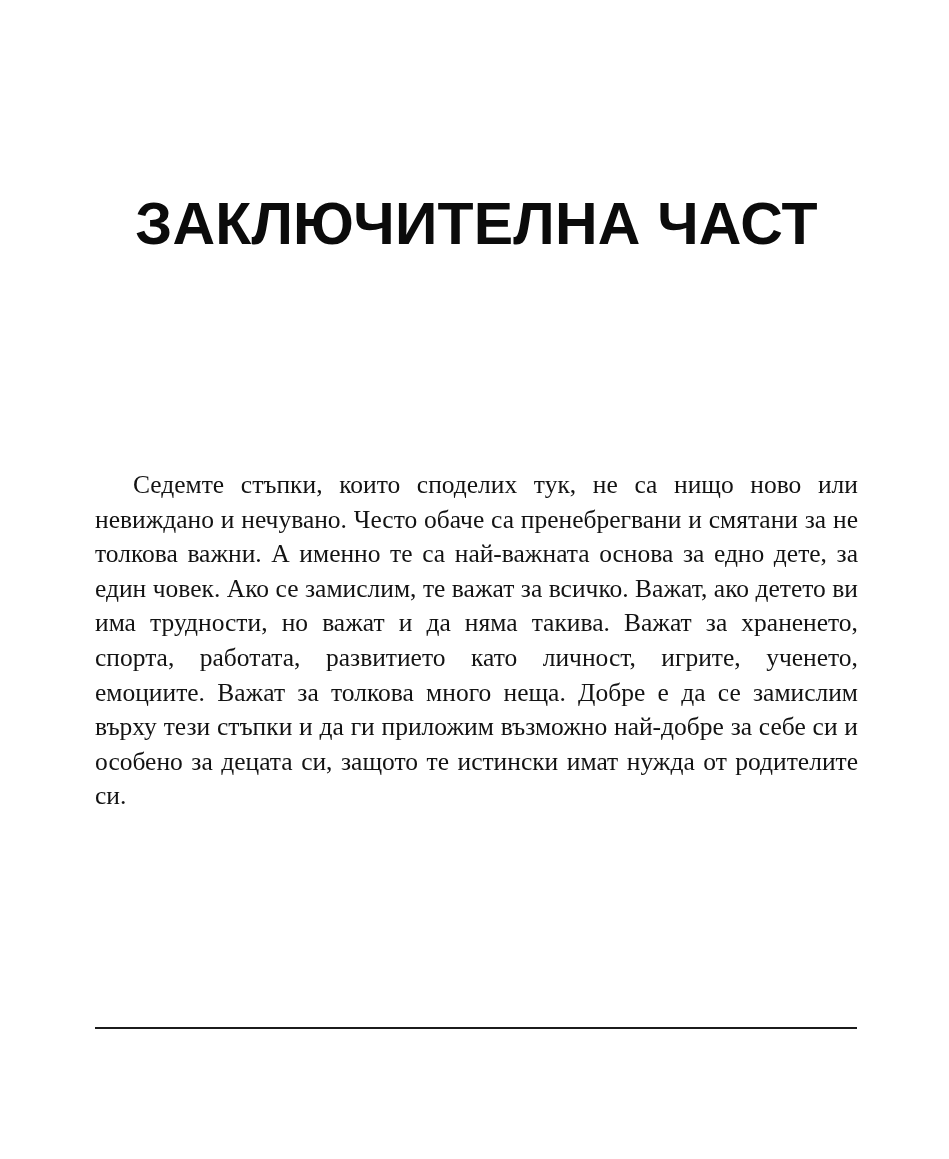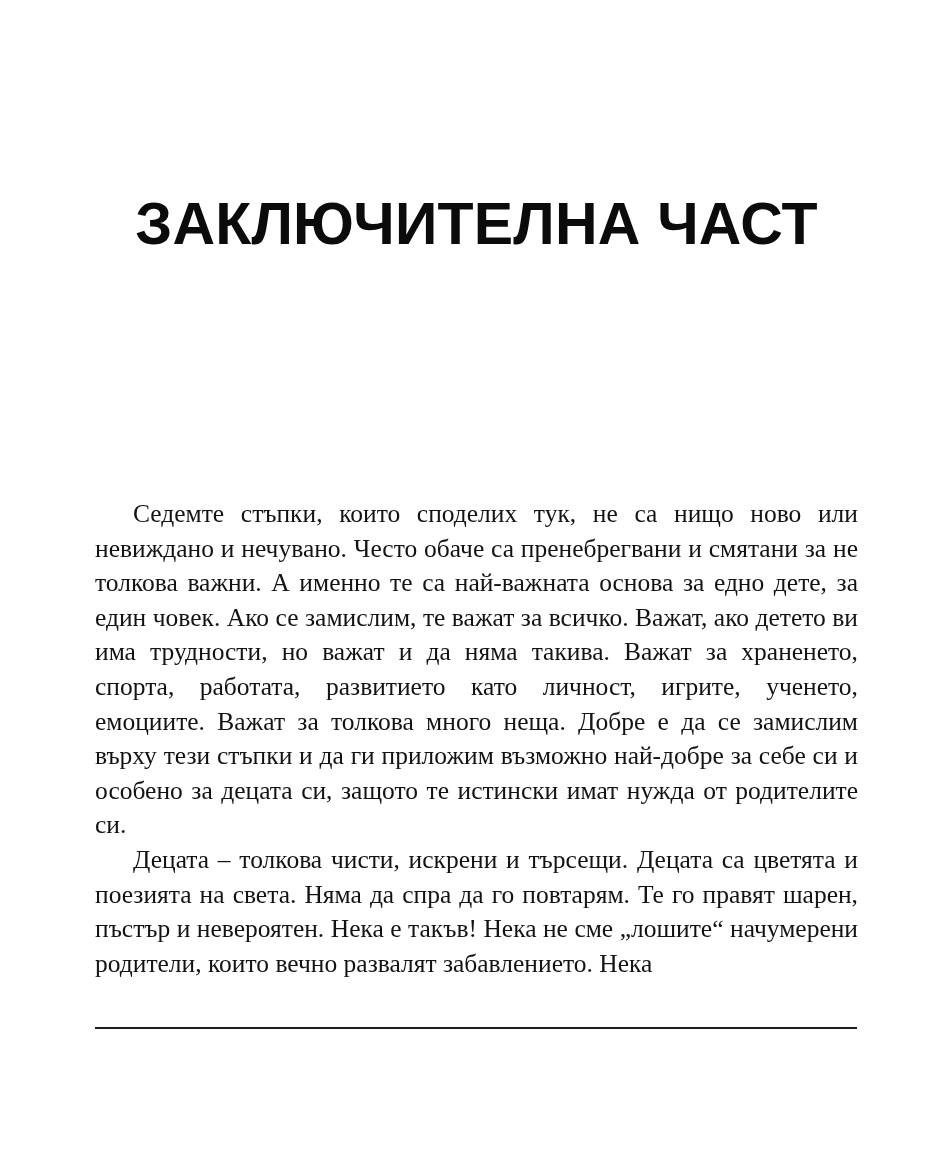--- a/index.html
+++ b/index.html
@@ -30,21 +30,21 @@
     line-height: 64px;
     letter-spacing: 0.2px;
     color: #0b0b0b;
     margin: 0;
   }
 
   
   .body-block {
     position: absolute;
     left: 95px;
-    top: 497px;
+    top: 468px;
     width: 763px;
   }
 
   .body-block p {
     margin: 0;
     font-family: "Liberation Serif", "DejaVu Serif", serif;
     font-size: 25.5px;
     line-height: 34.6px;
     color: #131313;
     text-align: justify;
@@ -88,21 +88,20 @@
 </style>
 </head>
 <body>
 
 <div class="page">
 
   <h1 class="chapter-title">ЗАКЛЮЧИТЕЛНА ЧАСТ</h1>
 
   <div class="body-block">
     <p>Седемте стъпки, които споделих тук, не са нищо ново или невиждано и нечувано. Често обаче са пренебрегвани и смятани за не толкова важни. А именно те са най-важната основа за едно дете, за един човек. Ако се замислим, те важат за всичко. Важат, ако детето ви има трудности, но важат и да няма такива. Важат за храненето, спорта, работата, развитието като личност, игрите, ученето, емоциите. Важат за толкова много неща. Добре е да се замислим върху тези стъпки и да ги приложим възможно най-добре за себе си и особено за децата си, защото те истински имат нужда от родителите си.</p>
-    <p>Децата – толкова чисти, искрени и търсещи. Децата са цветята и поезията на света. Няма да спра да го повтарям. Те го правят шарен, пъстър и невероятен. Нека е такъв! Нека не сме „лошите“ начумерени родители, които вечно развалят забавлението. Нека</p>
   </div>
 
   <div class="footer">
     <div class="footer-rule"></div>
     <div class="footer-row">
       <span class="footer-title">Заключителна част</span>
       <span class="footer-page">39</span>
     </div>
   </div>
 

